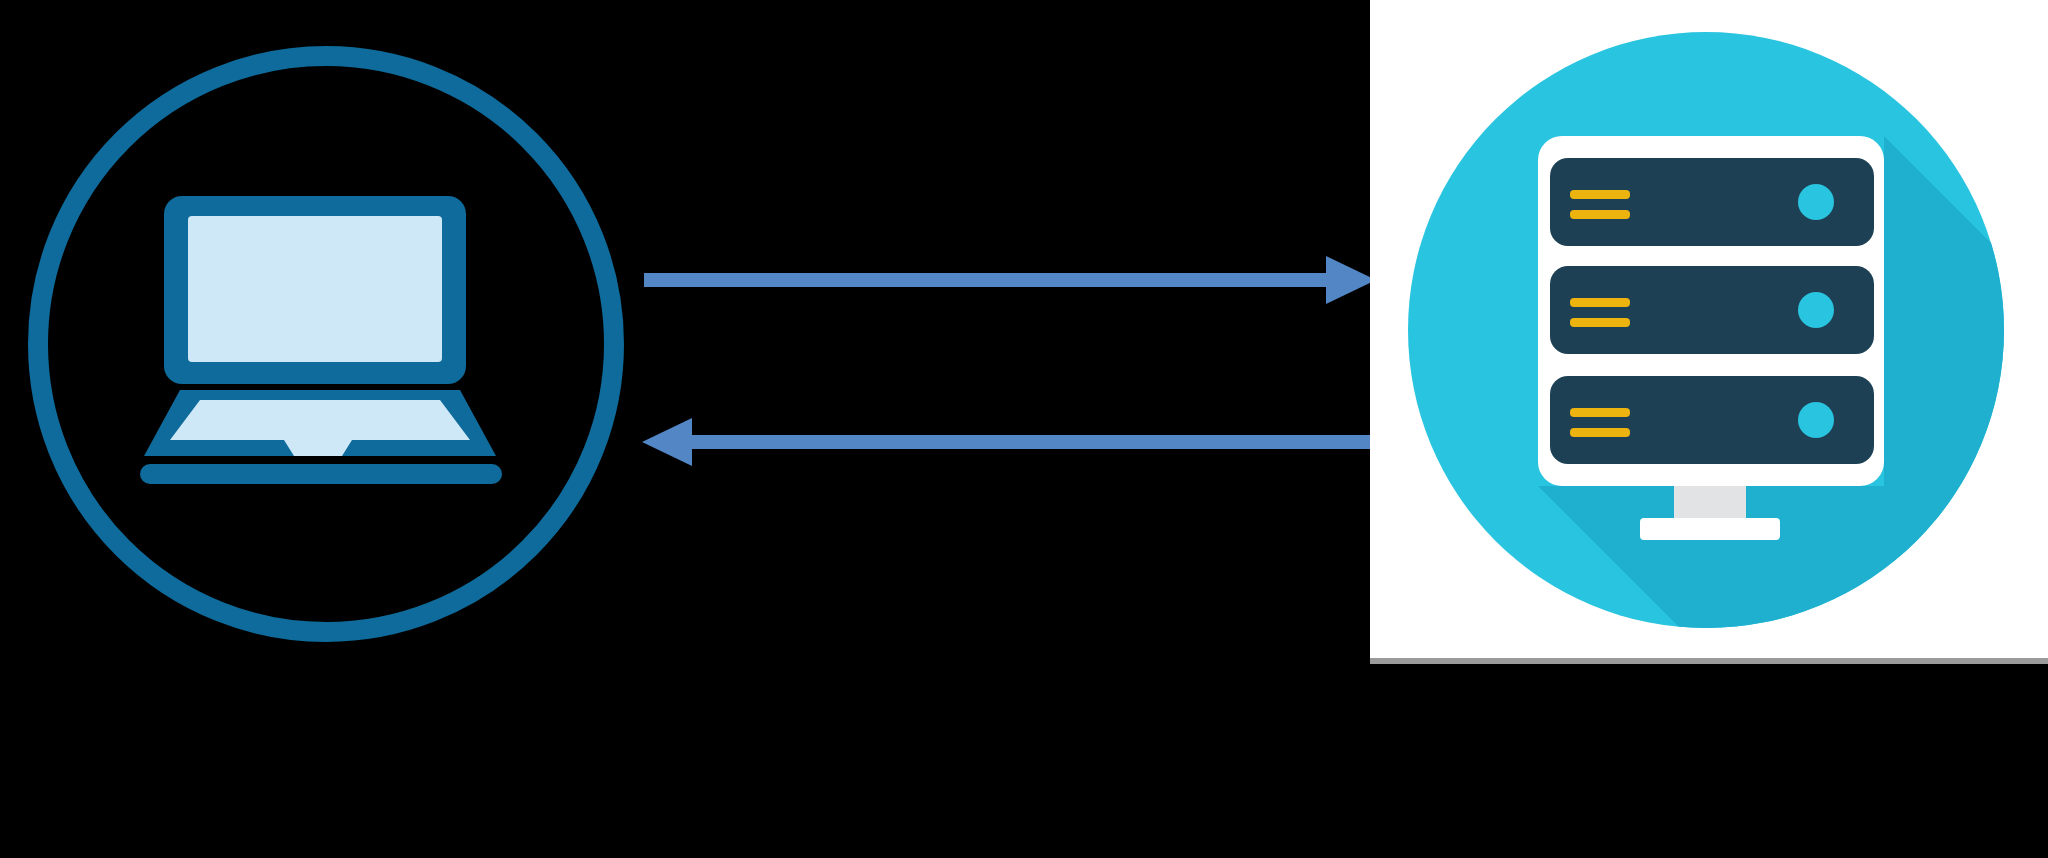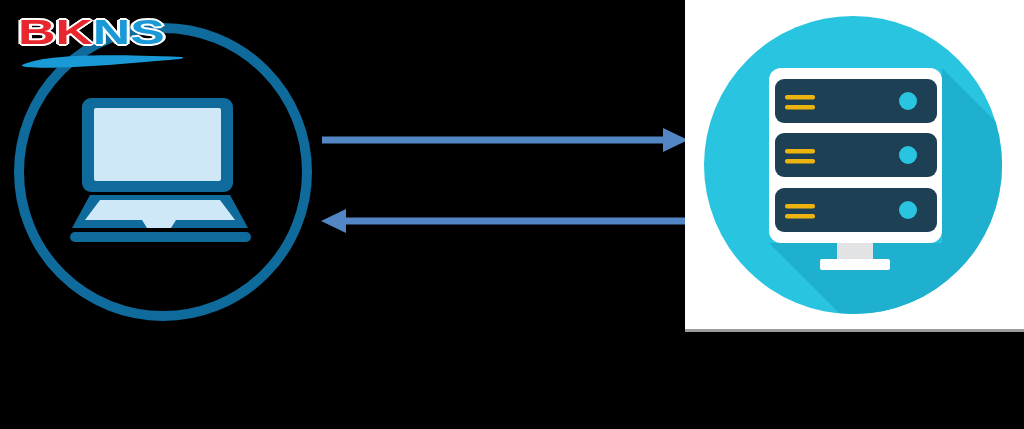--- a/index.html
+++ b/index.html
@@ -86,28 +86,20 @@
       <rect x="322" y="136.5" width="342" height="7" fill="#5286c5"></rect>
       <polygon points="663,128 688,140 663,152" fill="#5286c5"></polygon>
     </g>
 
     <g>
       <rect x="343" y="217.5" width="342" height="7" fill="#5286c5"></rect>
       <polygon points="346,209 321,221 346,233" fill="#5286c5"></polygon>
     </g>
   </svg>
 
-  <div id="brand-logo">
-    <div id="brand-text">
-      <span class="red">BK</span><span class="blue">NS</span>
-    </div>
-    <svg id="brand-swoosh" width="166" height="18" viewBox="0 0 166 18">
-      <path d="M2,13 C22,4 64,1 162,5 C164,5.2 163,6.5 160,7 C104,12 36,18 6,15 C2.5,14.6 1,13.5 2,13 Z" fill="#1a99d7"></path>
-    </svg>
-  </div>
 
   <div id="server-panel">
     <svg id="server-svg" width="339" height="329" viewBox="0 0 339 329">
       <defs>
         <clipPath id="server-circle-clip">
           <circle cx="168" cy="165" r="149"></circle>
         </clipPath>
       </defs>
 
       <circle cx="168" cy="165" r="149" fill="#29c4df"></circle>

